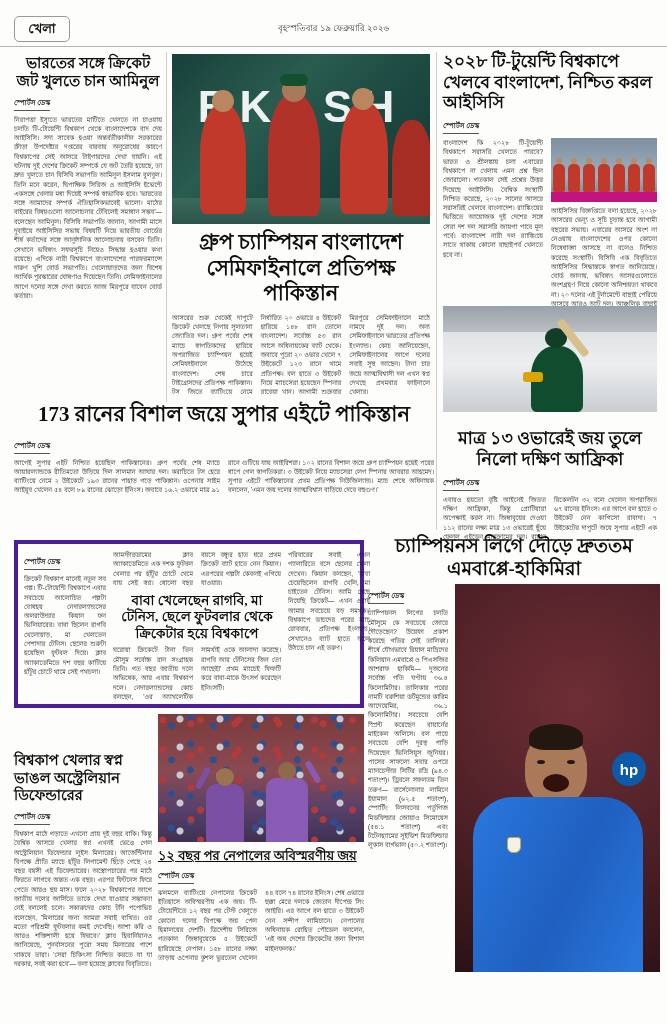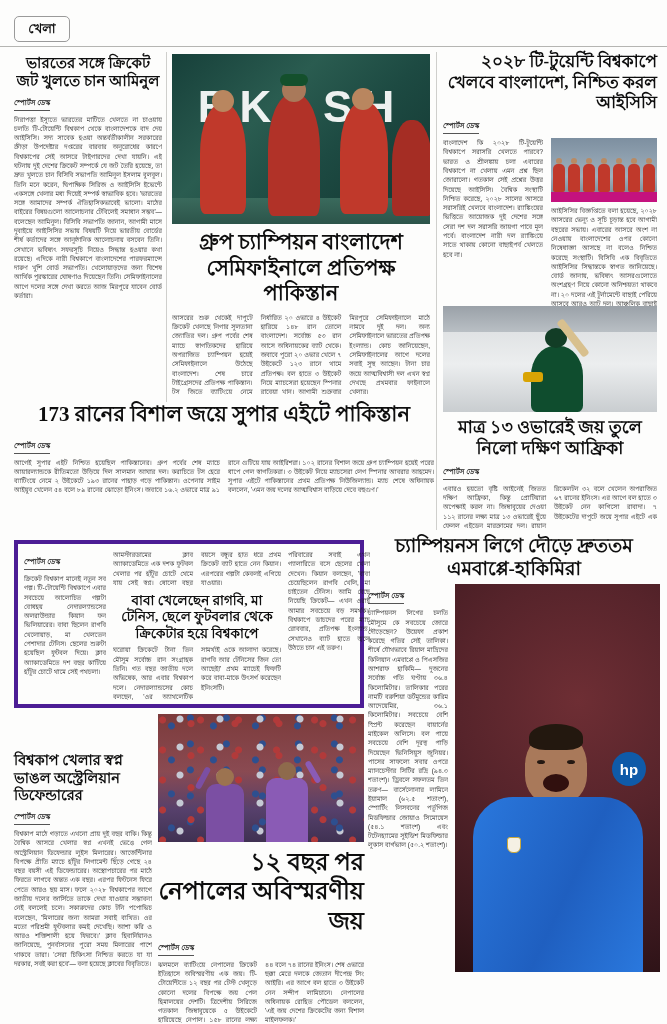--- a/index.html
+++ b/index.html
@@ -77,20 +77,21 @@
   .boxed{border:4px solid #4c1d95;}
 </style>
 </head>
 <body>
 
 <div id="page">
 
   <div class="section-box">
     <span>খেলা</span>
   </div>
+  <div class="dateline">বৃহস্পতিবার ১৯ ফেব্রুয়ারি ২০২৬</div>
   <div class="header-rule"></div>
 
   <div class="vsep" style="left:166px;top:52px;height:350px;"></div>
   <div class="vsep" style="left:436px;top:52px;height:478px;"></div>
 
   <div class="abs" style="left:14px;top:54px;width:148px;">
     <div class="headline" style="font-size:15px;text-align:center;">ভারতের সঙ্গে ক্রিকেট জট খুলতে চান আমিনুল</div>
     <div><span class="byline">স্পোর্টস ডেস্ক</span></div>
     <div class="body-txt" style="height:240px;">নিরাপত্তা ইস্যুতে ভারতের মাটিতে খেলতে না চাওয়ায় চলতি টি-টোয়েন্টি বিশ্বকাপ থেকে বাংলাদেশকে বাদ দেয় আইসিসি। সদ্য সাবেক হওয়া অন্তর্বর্তীকালীন সরকারের ক্রীড়া উপদেষ্টার দপ্তরের বারবার অনুরোধের কারণে বিশ্বকাপের সেই আসরে টাইগারদের দেখা যায়নি। এই ঘটনায় দুই দেশের ক্রিকেট সম্পর্কে যে জট তৈরি হয়েছে, তা দ্রুত খুলতে চান বিসিবি সভাপতি আমিনুল ইসলাম বুলবুল। তিনি মনে করেন, দ্বিপাক্ষিক সিরিজ ও আইসিসি ইভেন্টে একসঙ্গে খেলার মধ্য দিয়েই সম্পর্ক স্বাভাবিক হবে। 'ভারতের সঙ্গে আমাদের সম্পর্ক ঐতিহাসিকভাবেই ভালো। মাঠের বাইরের বিষয়গুলো আলোচনার টেবিলেই সমাধান সম্ভব'— বলেছেন আমিনুল। বিসিবি সভাপতি জানান, আগামী মাসে দুবাইয়ে আইসিসির সভায় বিষয়টি নিয়ে ভারতীয় বোর্ডের শীর্ষ কর্তাদের সঙ্গে আনুষ্ঠানিক আলোচনায় বসবেন তিনি। সেখানে ভবিষ্যৎ সফরসূচি নিয়েও সিদ্ধান্ত হওয়ার কথা রয়েছে। এদিকে নারী বিশ্বকাপে বাংলাদেশের পারফরম্যান্সে দারুণ খুশি বোর্ড সভাপতি। খেলোয়াড়দের জন্য বিশেষ আর্থিক পুরস্কারের ঘোষণাও দিয়েছেন তিনি। সেমিফাইনালের আগে দলের সঙ্গে দেখা করতে আজ মিরপুরে যাবেন বোর্ড কর্তারা।</div>
   </div>
@@ -106,21 +107,21 @@
       <div class="head" style="left:108px;bottom:138px;width:28px;height:12px;background:#14502c;border-radius:6px;"></div>
       <div class="fig" style="left:168px;bottom:10px;width:48px;height:112px;background:#c0392b;"></div>
       <div class="head" style="left:180px;bottom:114px;width:22px;height:22px;background:#b9865f;"></div>
       <div class="fig" style="left:220px;bottom:8px;width:40px;height:96px;background:#a52d24;"></div>
     </div>
     <div class="headline" style="font-size:21px;text-align:center;margin-top:6px;">গ্রুপ চ্যাম্পিয়ন বাংলাদেশ সেমিফাইনালে প্রতিপক্ষ পাকিস্তান</div>
     <div class="body-txt cols-3" style="height:102px;margin-top:6px;">আসরের শুরু থেকেই দাপুটে ক্রিকেট খেলছে নিগার সুলতানা জ্যোতির দল। গ্রুপ পর্বের শেষ ম্যাচে স্বাগতিকদের হারিয়ে অপরাজিত চ্যাম্পিয়ন হয়েই সেমিফাইনালে উঠেছে বাংলাদেশ। শেষ চারে টাইগ্রেসদের প্রতিপক্ষ পাকিস্তান। টস জিতে ব্যাটিংয়ে নেমে নির্ধারিত ২০ ওভারে ৪ উইকেট হারিয়ে ১৪৮ রান তোলে বাংলাদেশ। সর্বোচ্চ ৫৩ রান আসে অধিনায়কের ব্যাট থেকে। জবাবে পুরো ২০ ওভার খেলে ৭ উইকেটে ১২৩ রানে থামে প্রতিপক্ষ। বল হাতে ৩ উইকেট নিয়ে ম্যাচসেরা হয়েছেন স্পিনার রাবেয়া খান। আগামী শুক্রবার মিরপুরে সেমিফাইনালে মাঠে নামবে দুই দল। অন্য সেমিফাইনালে ভারতের প্রতিপক্ষ ইংল্যান্ড। কোচ জানিয়েছেন, সেমিফাইনালের আগে দলের সবাই সুস্থ আছেন। টানা চার জয়ে আত্মবিশ্বাসী দল এখন স্বপ্ন দেখছে প্রথমবার ফাইনালে খেলার।</div>
   </div>
 
   <div class="abs" style="left:443px;top:52px;width:214px;">
-    <div class="headline" style="font-size:17px;text-align:right;">২০২৮ টি-টুয়েন্টি বিশ্বকাপে খেলবে বাংলাদেশ, নিশ্চিত করল আইসিসি</div>
+    <div class="headline" style="font-size:17px;text-align:left;">২০২৮ টি-টুয়েন্টি বিশ্বকাপে খেলবে বাংলাদেশ, নিশ্চিত করল আইসিসি</div>
     <div><span class="byline">স্পোর্টস ডেস্ক</span></div>
     <div style="display:flex;gap:8px;">
       <div class="body-txt" style="width:100px;height:178px;">বাংলাদেশ কি ২০২৮ টি-টুয়েন্টি বিশ্বকাপে সরাসরি খেলতে পারবে? ভারত ও শ্রীলঙ্কায় চলা এবারের বিশ্বকাপে না খেলায় এমন প্রশ্ন ছিল জোরালো। গতকাল সেই প্রশ্নের উত্তর দিয়েছে আইসিসি। বৈশ্বিক সংস্থাটি নিশ্চিত করেছে, ২০২৮ সালের আসরে সরাসরিই খেলবে বাংলাদেশ। র‍্যাঙ্কিংয়ের ভিত্তিতে আয়োজক দুই দেশের সঙ্গে সেরা দশ দল সরাসরি জায়গা পাবে মূল পর্বে। বাংলাদেশ নারী দল র‍্যাঙ্কিংয়ে সাতে থাকায় কোনো বাছাইপর্ব খেলতে হবে না।</div>
       <div style="width:106px;">
         <div class="photo p2" style="width:106px;height:64px;">
           <div class="row">
             <div class="pl"></div>
               <div class="pl"></div>
               <div class="pl"></div>
               <div class="pl"></div>
@@ -136,21 +137,21 @@
   </div>
 
   <div class="abs" style="left:443px;top:306px;width:214px;">
     <div class="photo p3" style="width:214px;height:106px;">
       <div class="stand"></div>
       <div class="fig" style="left:88px;bottom:0;width:52px;height:66px;background:#0f4d2e;"></div>
       <div class="head" style="left:102px;bottom:64px;width:22px;height:20px;background:#123d26;"></div>
       <div style="position:absolute;left:126px;bottom:52px;width:8px;height:44px;background:#d8c08e;border-radius:3px;transform:rotate(-38deg);"></div>
       <div style="position:absolute;left:80px;bottom:30px;width:20px;height:10px;background:#d9a404;border-radius:3px;"></div>
     </div>
-    <div class="headline" style="font-size:17.5px;text-align:center;margin-top:5px;">মাত্র ১৩ ওভারেই জয় তুলে নিলো দক্ষিণ আফ্রিকা</div>
+    <div class="headline" style="font-size:17.5px;text-align:center;margin-top:16px;">মাত্র ১৩ ওভারেই জয় তুলে নিলো দক্ষিণ আফ্রিকা</div>
     <div><span class="byline">স্পোর্টস ডেস্ক</span></div>
     <div class="body-txt cols-2" style="height:48px;">এবারও হয়তো বৃষ্টি আইনেই জিতত দক্ষিণ আফ্রিকা, কিন্তু প্রোটিয়ারা অপেক্ষাই করল না। জিম্বাবুয়ের দেওয়া ১১২ রানের লক্ষ্য মাত্র ১৩ ওভারেই ছুঁয়ে ফেলল এইডেন মারক্রামের দল। রায়ান রিকেলটন ৩২ বলে খেলেন অপরাজিত ৬৭ রানের ইনিংস। এর আগে বল হাতে ৩ উইকেট নেন কাগিসো রাবাদা। ৭ উইকেটের দাপুটে জয়ে সুপার এইটে এক পা দিয়ে রাখল প্রোটিয়ারা। ম্যাচসেরা রিকেলটনই।</div>
   </div>
 
   <div class="abs" style="left:14px;top:402px;width:420px;">
     <div class="headline" style="font-size:21px;text-align:center;">173 রানের বিশাল জয়ে সুপার এইটে পাকিস্তান</div>
     <div style="display:flex;gap:8px;margin-top:6px;">
       <div style="flex:1;">
         <span class="byline">স্পোর্টস ডেস্ক</span>
         <div class="body-txt cols-2" style="height:70px;">আগেই সুপার এইট নিশ্চিত হয়েছিল পাকিস্তানের। গ্রুপ পর্বের শেষ ম্যাচে আয়ারল্যান্ডকে রীতিমতো উড়িয়ে দিল সালমান আঘার দল। করাচিতে টস হেরে ব্যাটিংয়ে নেমে ২ উইকেটে ১৯৩ রানের পাহাড় গড়ে পাকিস্তান। ওপেনার সাইম আইয়ুব খেলেন ৫৪ বলে ৮৯ রানের ঝোড়ো ইনিংস। জবাবে ১৬.২ ওভারে মাত্র ৯১ রানে গুটিয়ে যায় আইরিশরা। ১০২ রানের বিশাল জয়ে গ্রুপ চ্যাম্পিয়ন হয়েই পরের ধাপে গেল স্বাগতিকরা। ৩ উইকেট নিয়ে ম্যাচসেরা লেগ স্পিনার আবরার আহমেদ। সুপার এইটে পাকিস্তানের প্রথম প্রতিপক্ষ নিউজিল্যান্ড। ম্যাচ শেষে অধিনায়ক বললেন, 'এমন জয় দলের আত্মবিশ্বাস বাড়িয়ে দেবে বহুগুণ।'</div>
@@ -205,18 +206,18 @@
 
   <div class="abs" style="left:158px;top:714px;width:206px;">
     <div class="photo p5" style="width:206px;height:128px;">
       <div class="pl" style="left:48px;width:38px;height:58px;"></div>
       <div class="arm" style="left:42px;bottom:52px;transform:rotate(28deg);"></div>
       <div class="head" style="left:58px;bottom:56px;width:18px;height:18px;background:#9c7350;position:absolute;"></div>
       <div class="pl" style="left:108px;width:42px;height:64px;background:#8a5bb5;"></div>
       <div class="arm" style="left:152px;bottom:58px;transform:rotate(-30deg);background:#8a5bb5;"></div>
       <div class="head" style="left:120px;bottom:62px;width:18px;height:18px;background:#8e6a4c;position:absolute;"></div>
     </div>
-    <div class="headline" style="font-size:24px;text-align:right;margin-top:6px;">১২ বছর পর নেপালের অবিস্মরণীয় জয়</div>
+    <div class="headline" style="font-size:13px;text-align:left;margin-top:6px;text-decoration:underline;">১২ বছর পর নেপালের অবিস্মরণীয় জয়</div>
     <div><span class="byline">স্পোর্টস ডেস্ক</span></div>
     <div class="body-txt cols-2" style="height:78px;">ঝলমলে ব্যাটিংয়ে নেপালের ক্রিকেট ইতিহাসে অবিস্মরণীয় এক জয়। টি-টোয়েন্টিতে ১২ বছর পর টেস্ট খেলুড়ে কোনো দলের বিপক্ষে জয় পেল হিমালয়ের দেশটি। ত্রিদেশীয় সিরিজে গতকাল জিম্বাবুয়েকে ৫ উইকেটে হারিয়েছে নেপাল। ১৫৮ রানের লক্ষ্য তাড়ায় ওপেনার কুশল ভুরতেল খেলেন ৪৪ বলে ৭৪ রানের ইনিংস। শেষ ওভারে ছক্কা মেরে দলকে জেতান দীপেন্দ্র সিং আইরি। এর আগে বল হাতে ৩ উইকেট নেন সন্দীপ লামিচানে। নেপালের অধিনায়ক রোহিত পৌডেল বললেন, 'এই জয় দেশের ক্রিকেটের জন্য বিশাল মাইলফলক।'</div>
   </div>
 
 </div>
 
 </body></html>

